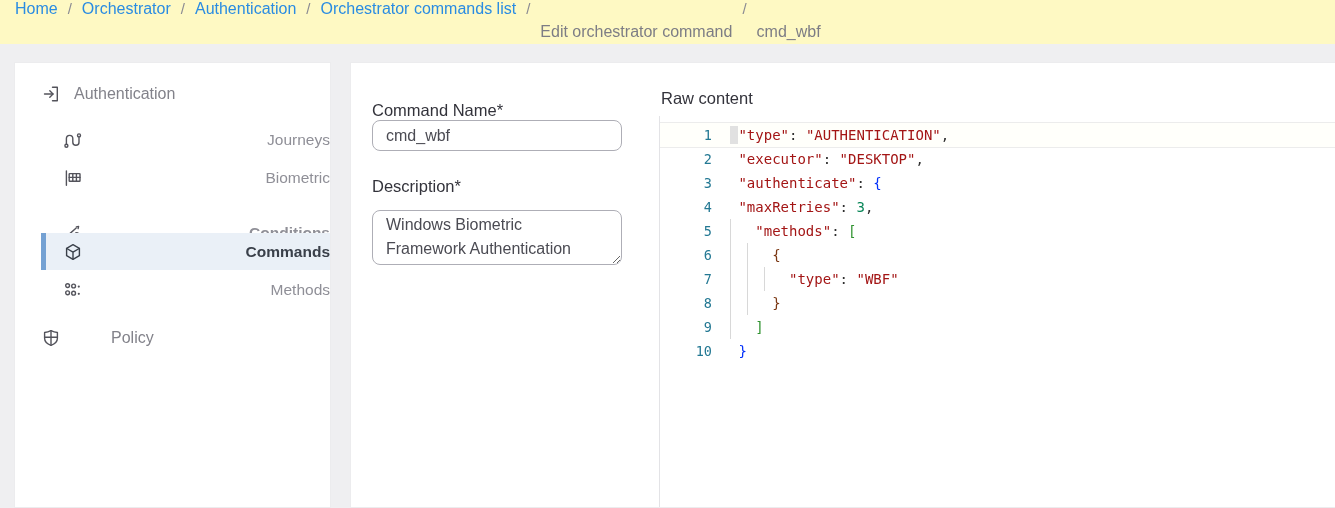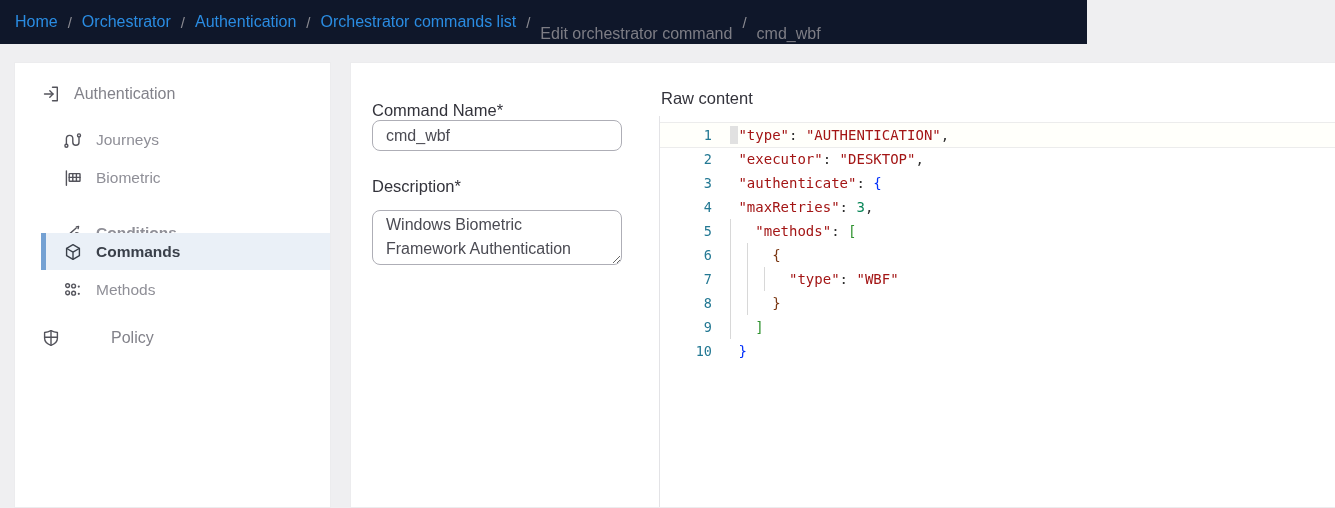--- a/index.html
+++ b/index.html
@@ -4,22 +4,22 @@
 <style>
   html,body{margin:0;padding:0;}
   body{
     width:1335px;height:508px;position:relative;overflow:hidden;
     background:#efeff1;
     font-family:"Liberation Sans",sans-serif;
     -webkit-font-smoothing:antialiased;
   }
   
   .topbar{
-    position:absolute;left:0;top:0;width:1087px;height:44px;background:#0f172a;
-    display:flex;align-items:center;padding-left:15px;box-sizing:border-box;
+    position:absolute;left:0;top:0;width:1335px;height:44px;background:#fef9c3;
+    display:flex;padding-left:15px;box-sizing:border-box;
   }
   .crumb-link{color:var(--c-link,#2a8ce2);font-size:16px;cursor:pointer;white-space:nowrap;}
   .crumb-muted{color:#7d7d85;font-size:16px;white-space:nowrap;margin-top:23px;}
   .crumb-sep{color:#8b8b92;margin:0 10px;font-size:15px;}
   
   .sidebar{
     position:absolute;left:14px;top:62px;width:317px;height:446px;background:#fff;
     border:1px solid #ececee;box-sizing:border-box;
   }
   .main{
@@ -29,21 +29,21 @@
   
   .side-item{
     position:absolute;left:0;width:100%;height:37px;display:flex;align-items:center;
     box-sizing:border-box;cursor:pointer;
   }
   .side-item .icon{width:20px;height:20px;margin-right:13px;color:#53535b;flex:none;display:flex;}
   .side-item .icon svg{width:20px;height:20px;}
   .side-item .lbl{font-size:15.5px;color:#8f8f97;}
   .side-item.lvl0{padding-left:26px;}
   .side-item.lvl0 .lbl{font-size:16px;color:#82828a;}
-  .side-item.lvl1{padding-left:48px;}
+  .side-item.lvl1{padding-left:48px;justify-content:space-between;}
   .side-item.active{
     background:linear-gradient(to right,
       transparent 26px,
       var(--c-active_item_bar,#74a1d3) 26px,
       var(--c-active_item_bar,#74a1d3) 31px,
       var(--c-active_item_bg,#eaf0f7) 31px);
   }
   .side-item.active .lbl{color:#3a404a;font-weight:700;}
   .side-item.active .icon{color:#3a404a;}
   

